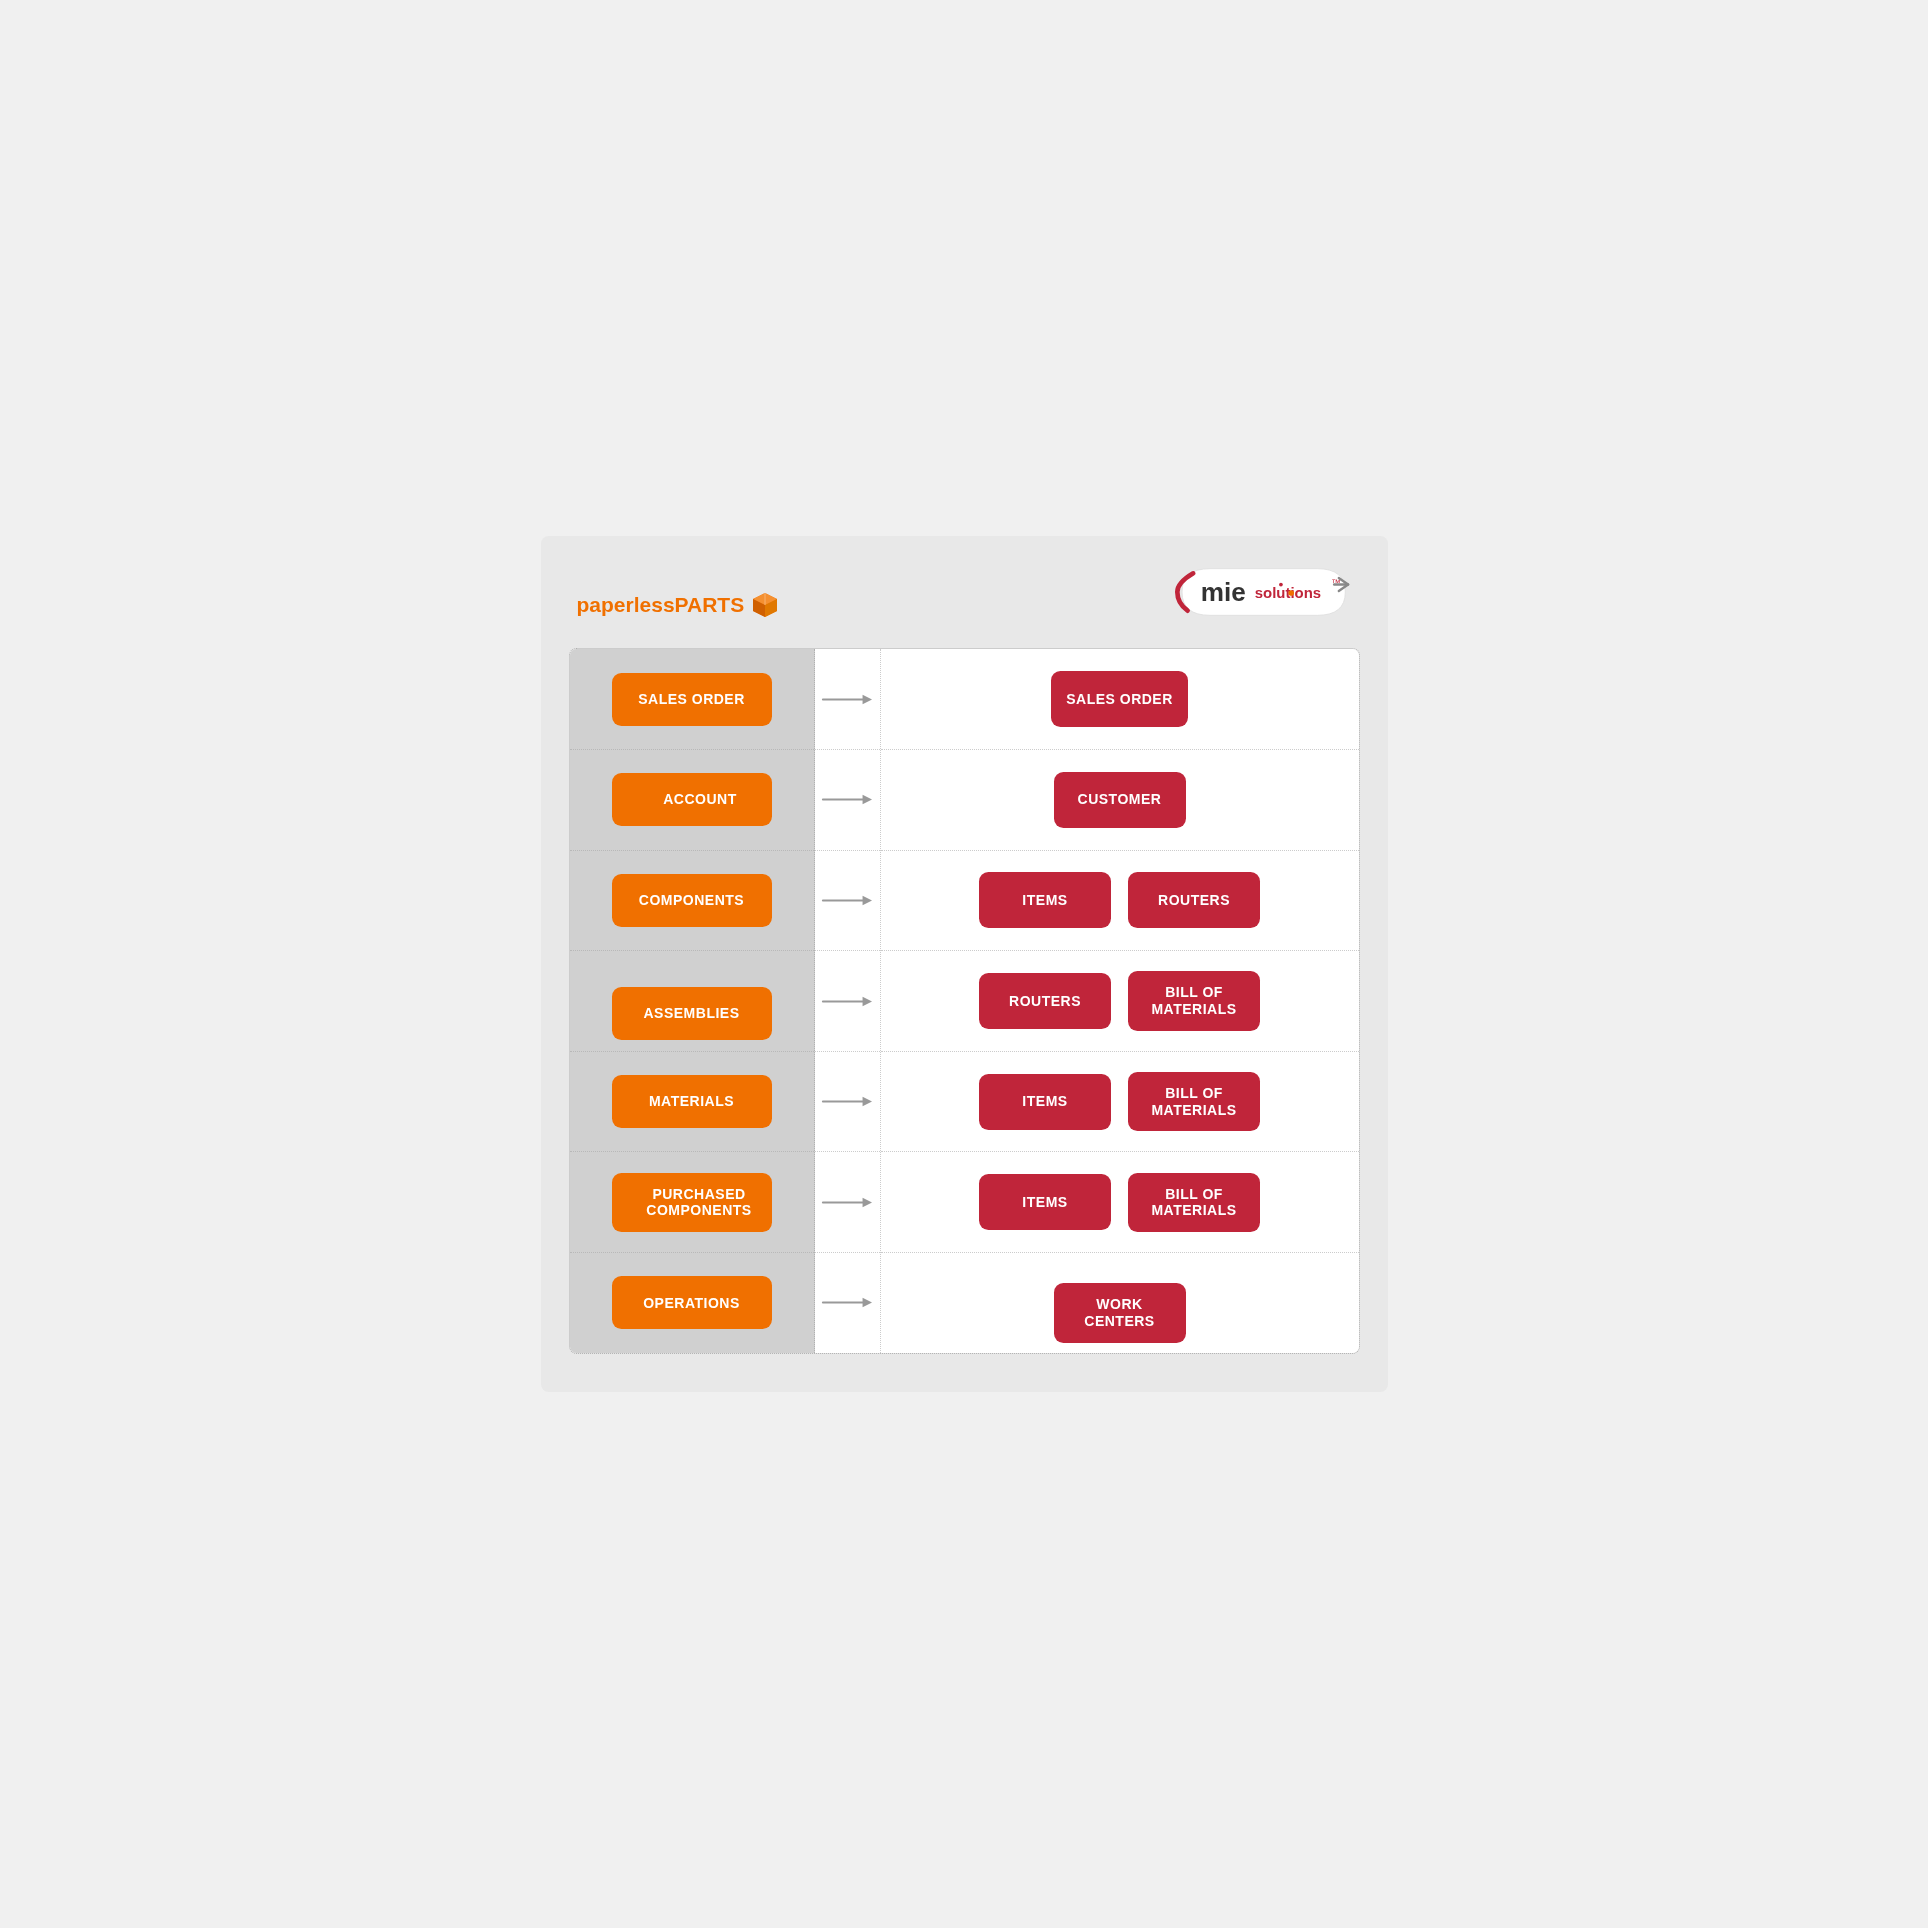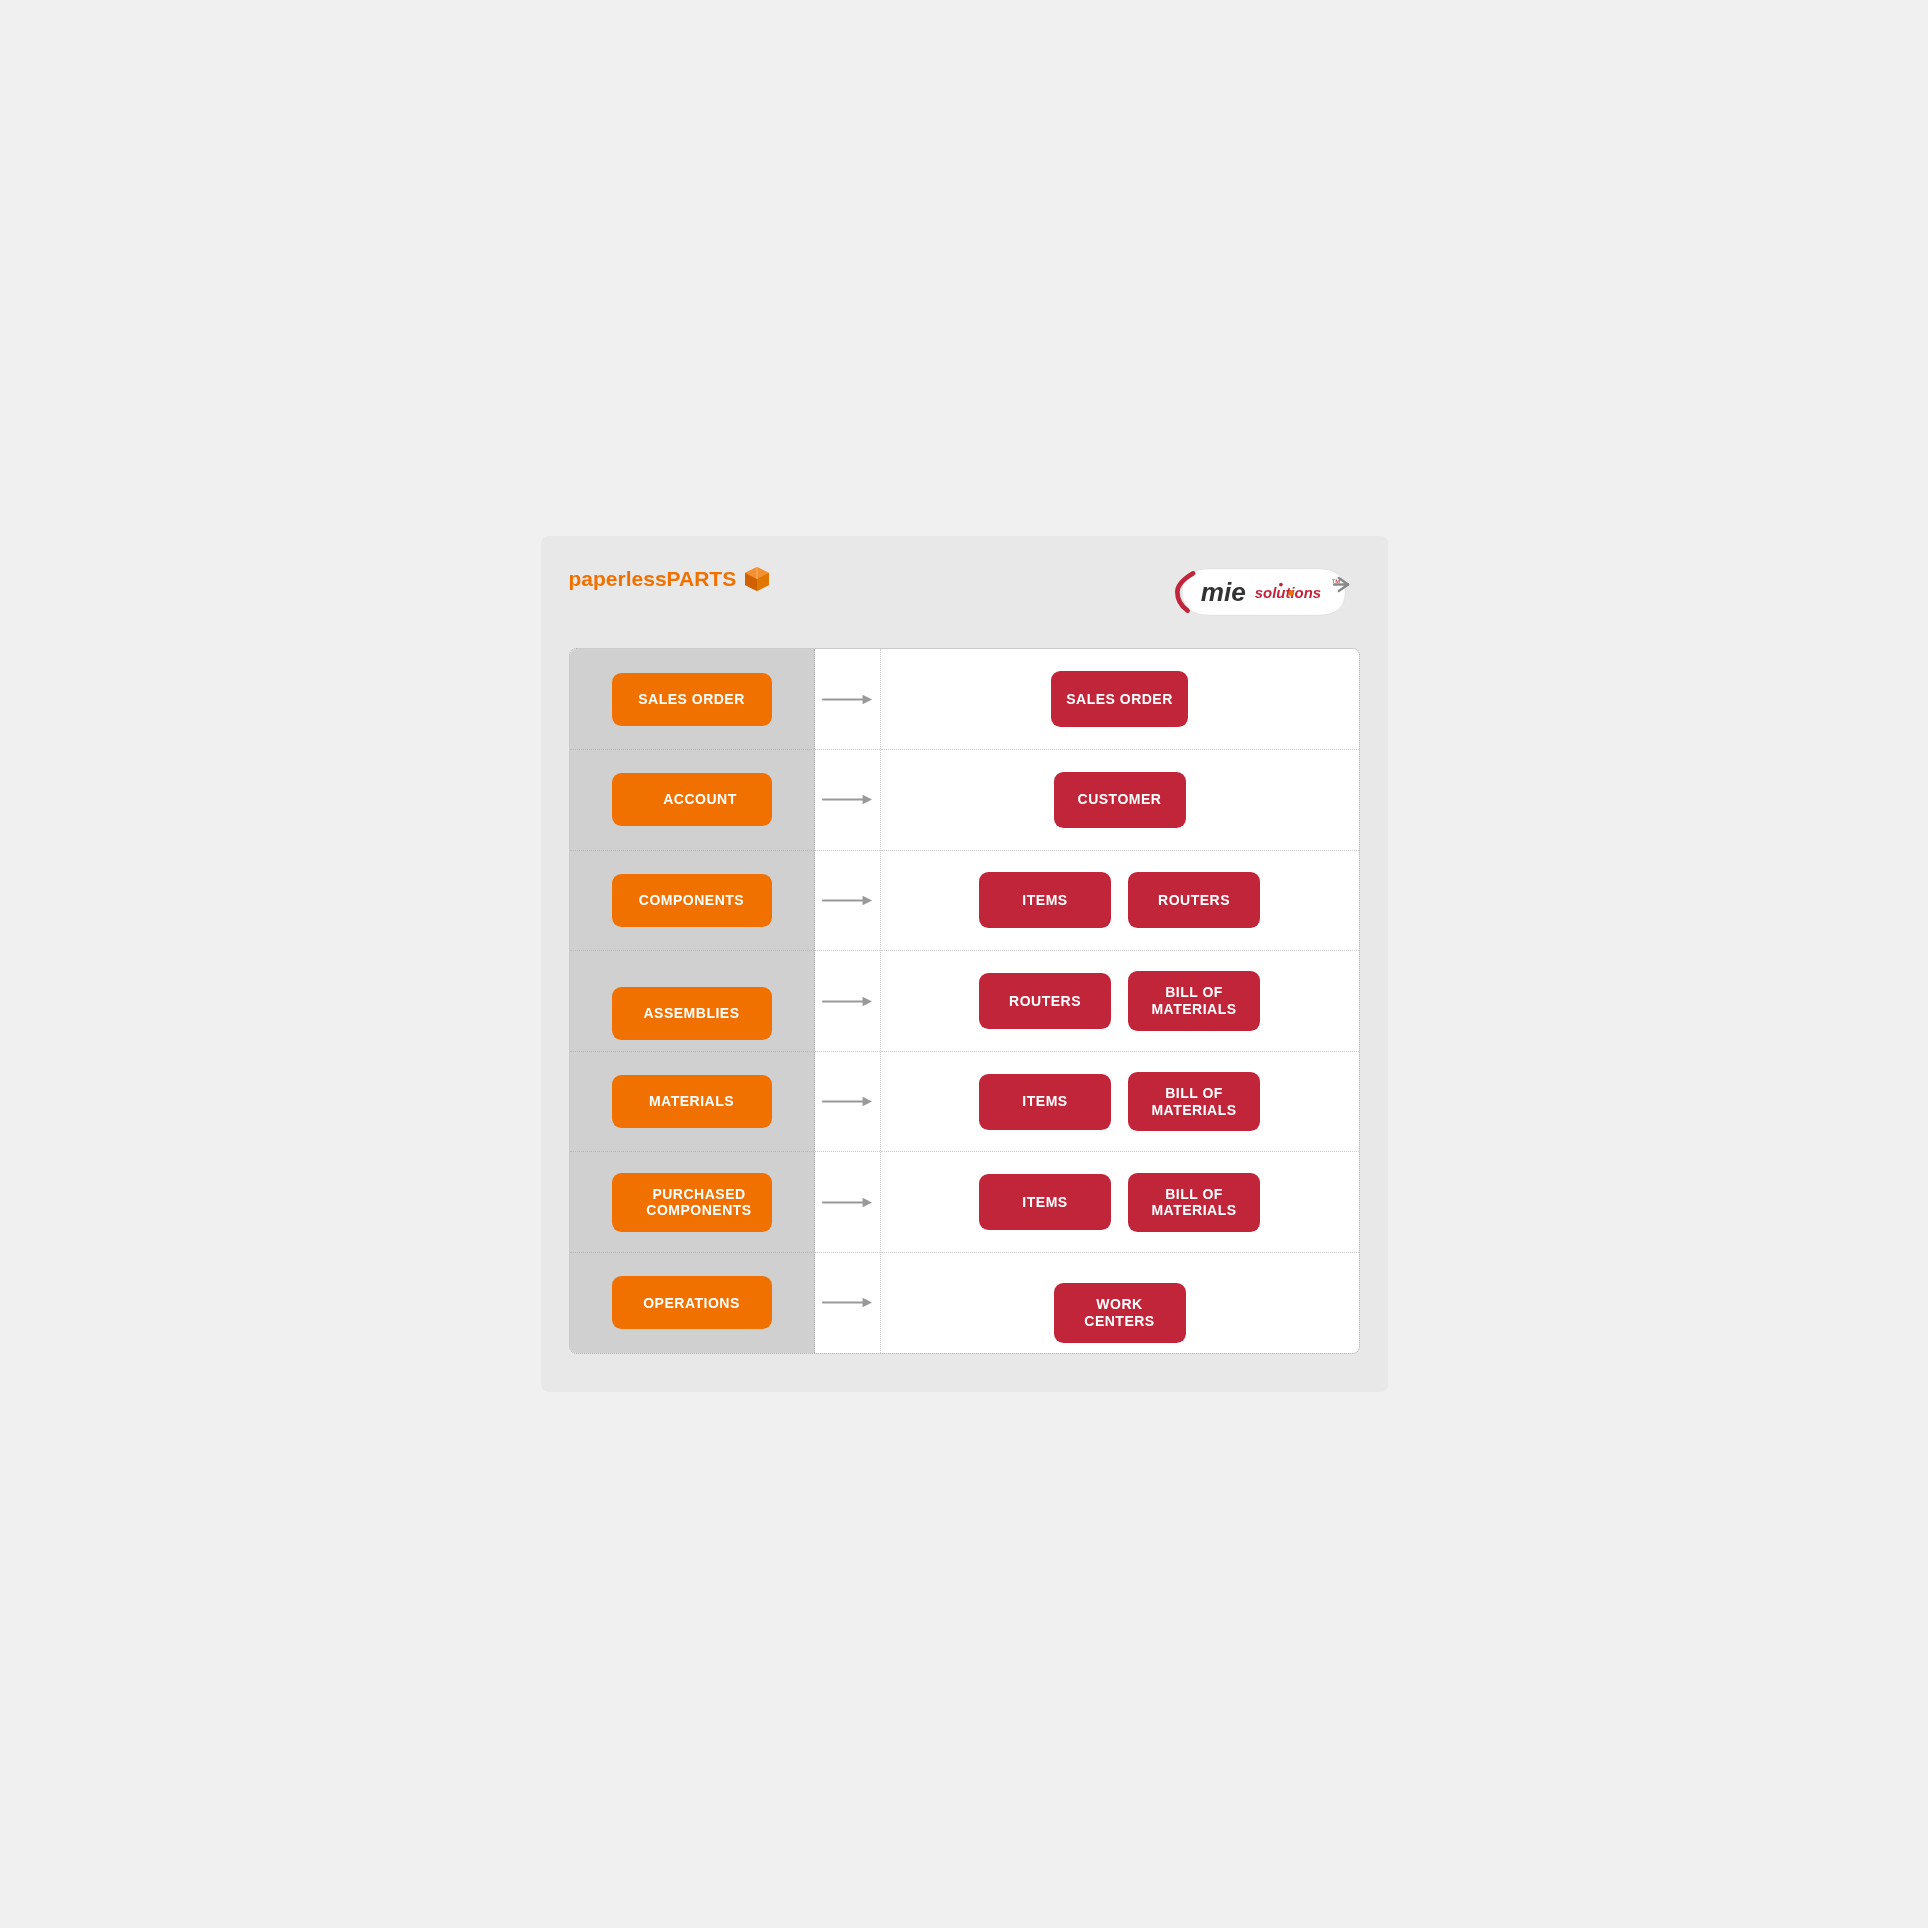--- a/index.html
+++ b/index.html
@@ -17,22 +17,23 @@
       background: #e8e8e8;
       width: 847px;
       padding: 28px 28px 38px 28px;
       border-radius: 7.5px;
     }
 
     
     .header-row {
       display: flex;
       justify-content: space-between;
-      align-items: flex-start;
+      align-items: flex-end;
       margin-bottom: 28px;
+      margin-left: 8px;
     }
 
     .pp-logo {
       display: flex;
       align-items: center;
       gap: 5.6px;
     }
 
     .pp-logo-text {
       font-size: 21px;
@@ -47,21 +48,20 @@
     }
 
     .pp-logo-icon {
       width: 30px;
       height: 30px;
     }
 
     .mie-logo {
       display: flex;
       align-items: center;
-      font-style: italic;
     }
 
     
     .left-box {
       background: #f07000;
       color: white;
       font-weight: 900;
       font-size: 14px;
       letter-spacing: 0.5px;
       border-radius: 9.4px;

